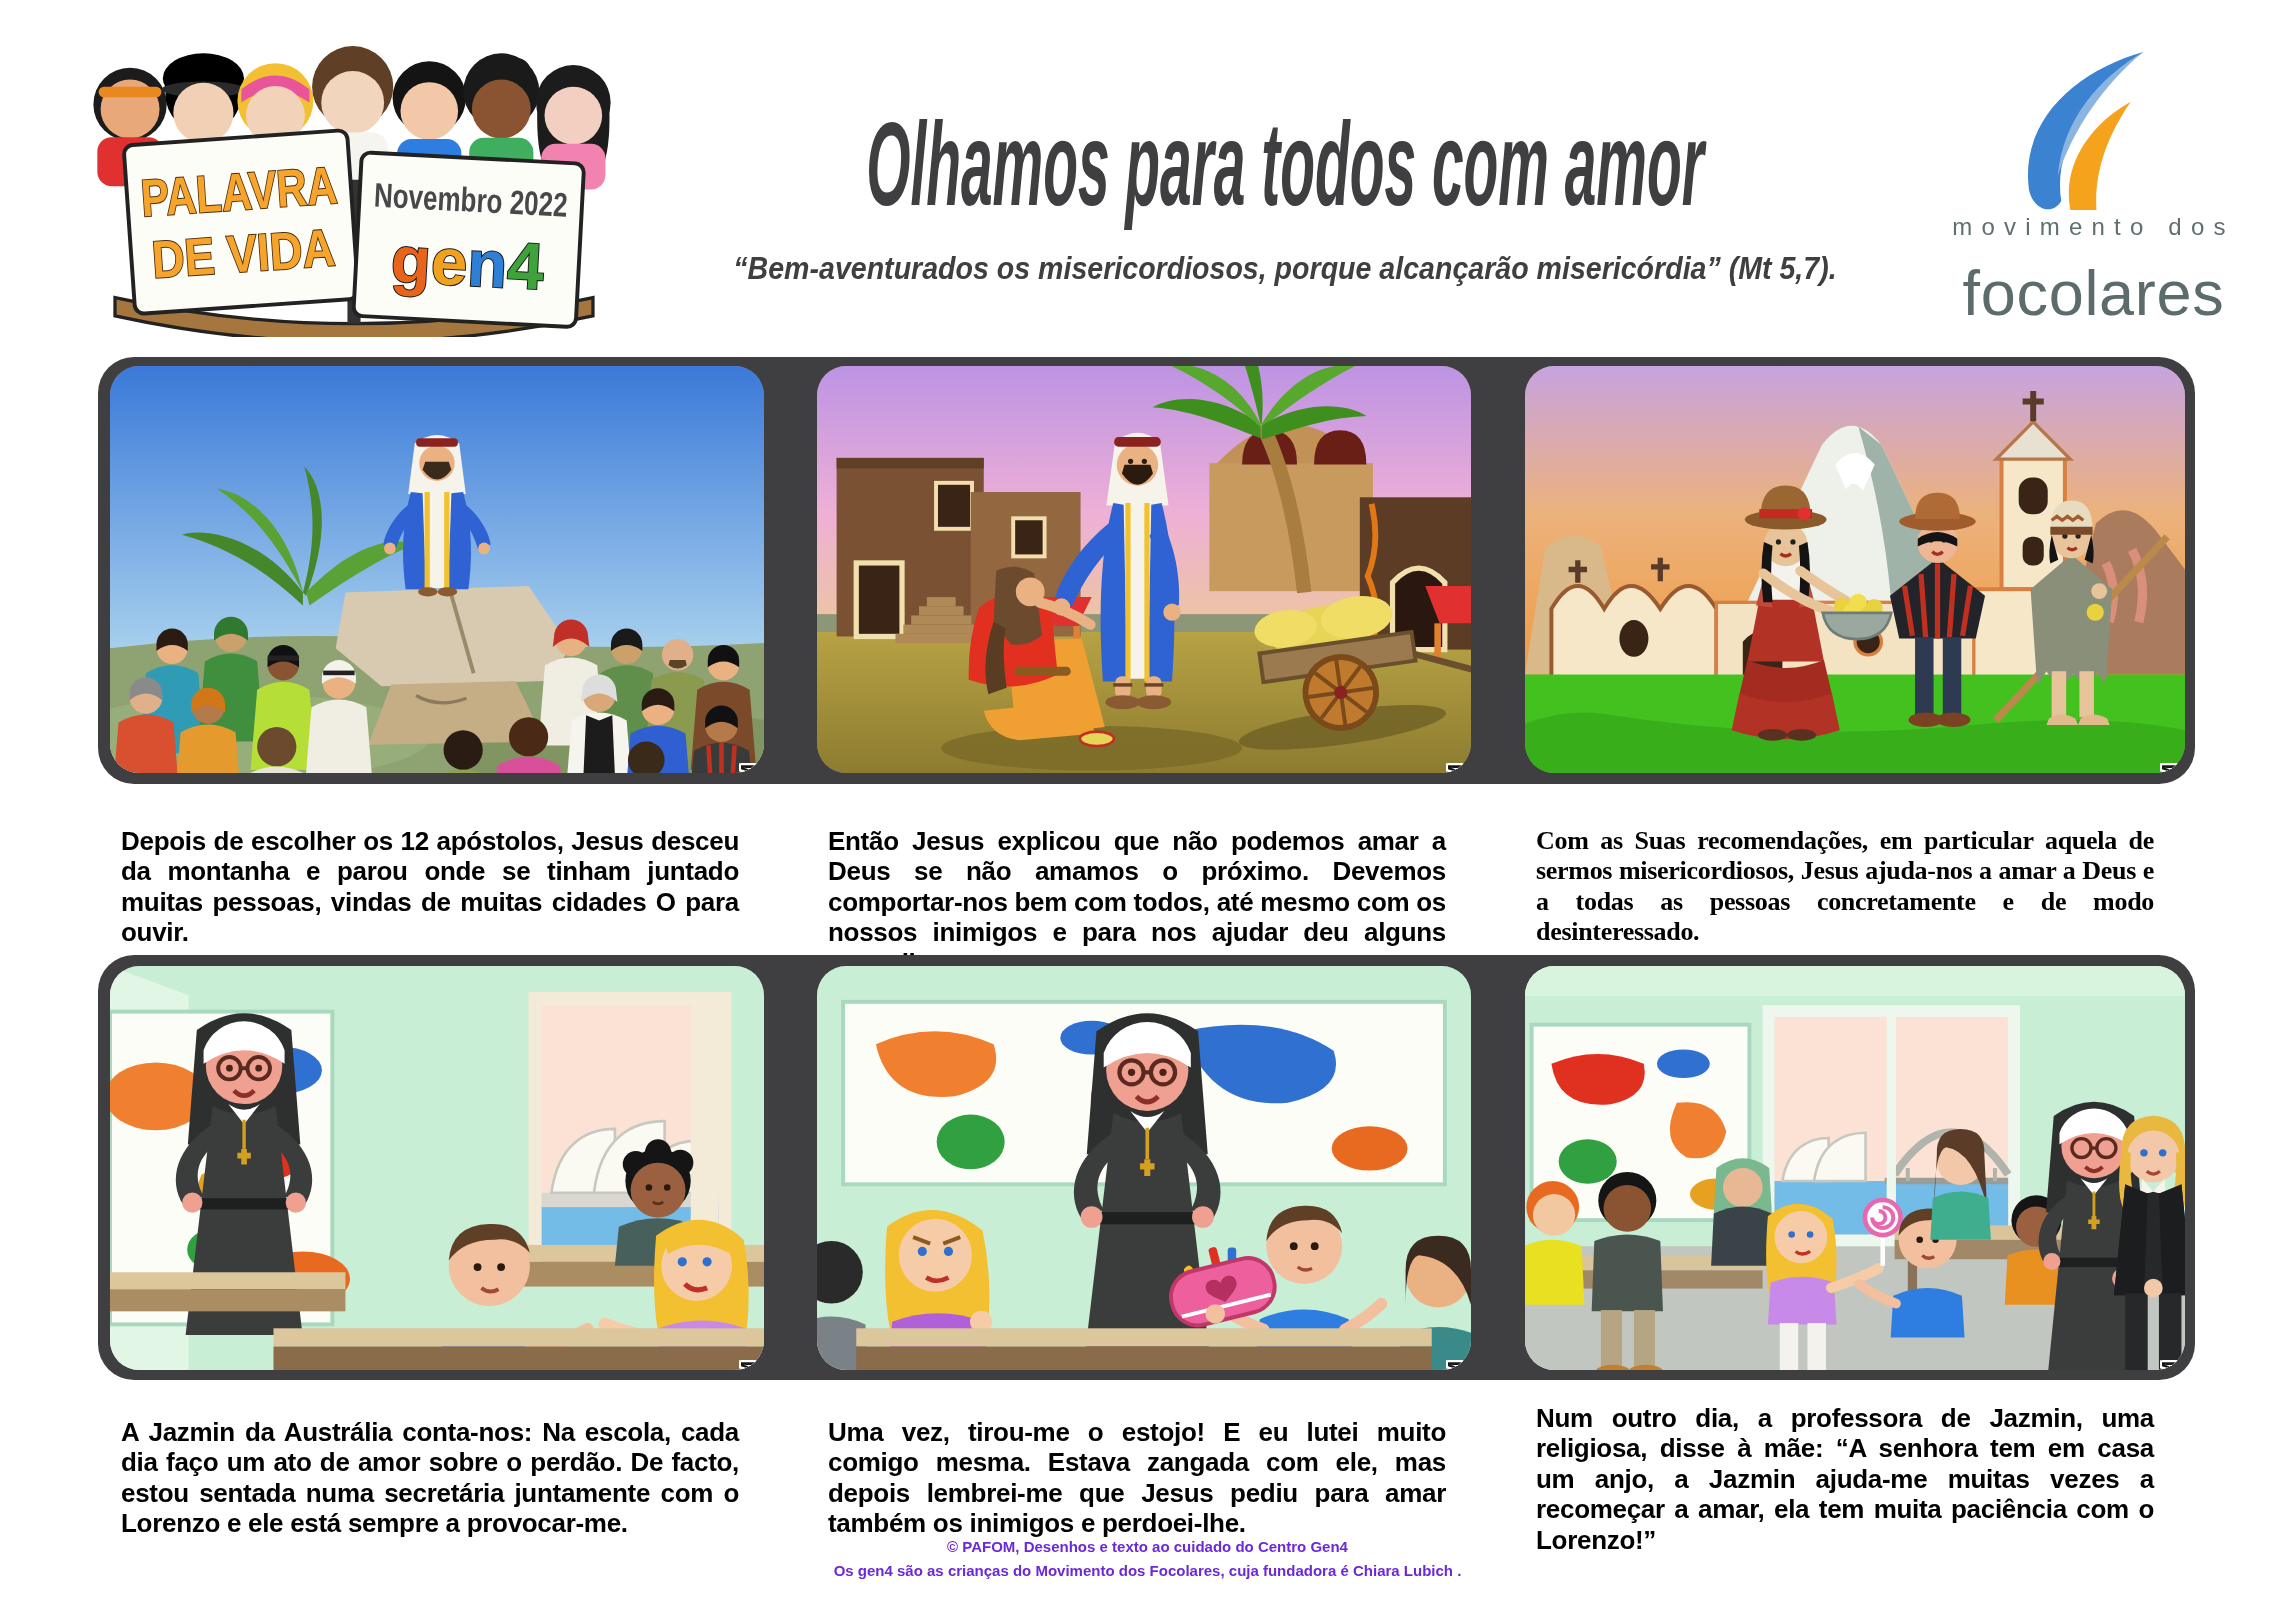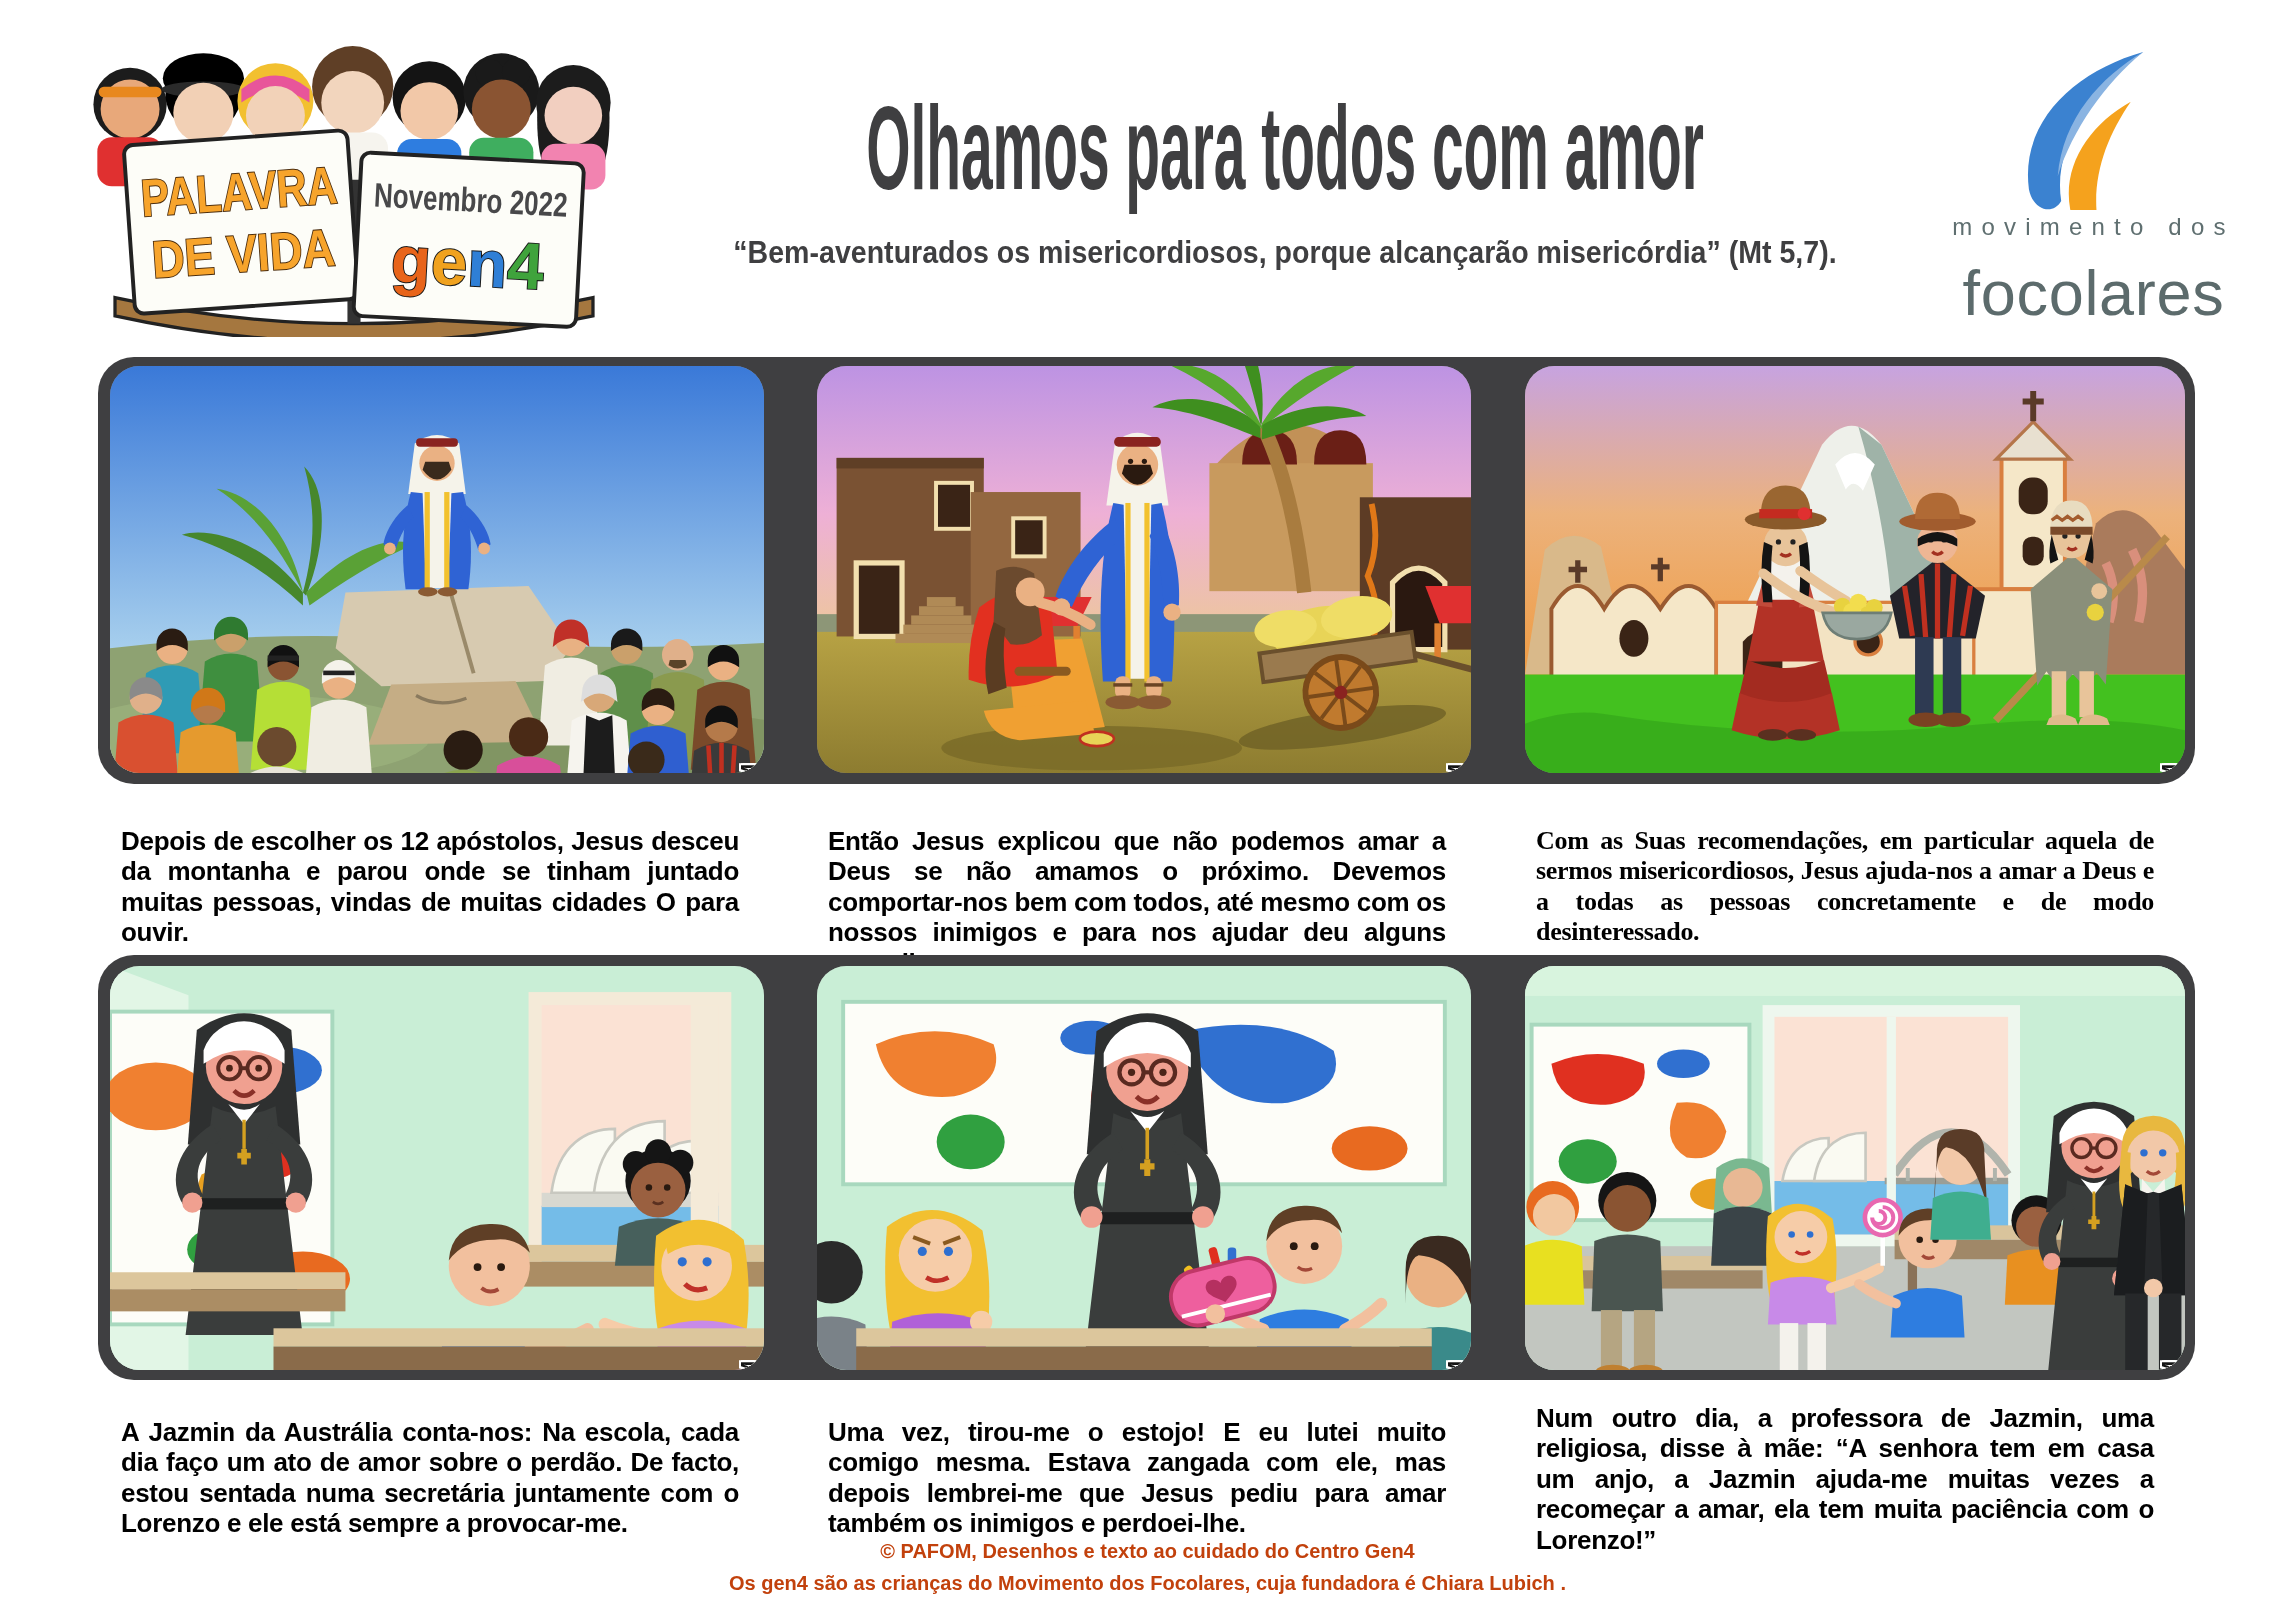--- a/index.html
+++ b/index.html
@@ -1,21 +1,21 @@
 <!DOCTYPE html>
 <html lang="pt" style="font-size:10.5px"><head>
 <meta charset="utf-8">
 <style>
   html,body{margin:0;padding:0;background:#ffffff;}
   #page{position:relative;width:2295px;height:1623px;background:#ffffff;overflow:hidden;
         font-family:"Liberation Sans",sans-serif;}
 
   
   #masthead{position:absolute;left:79px;top:16.4px;width:550px;height:321px;}
-  #headline{position:absolute;left:732px;top:88px;width:1106px;height:209px;}
+  #headline{position:absolute;left:732px;top:104px;width:1106px;height:209px;font-style:italic;}
   #orglogo{position:absolute;left:1930px;top:46px;width:327px;height:275px;text-align:center;}
   #orglogo .l1{font-size:24px;color:#5f6f70;letter-spacing:9.2px;margin-top:1.3px;white-space:nowrap;}
   #orglogo .l2{font-size:63px;color:#5c6b6c;letter-spacing:0.7px;margin-top:16px;white-space:nowrap;}
 
   
   .band{position:absolute;left:98px;width:2097px;background:#3f3f41;border-radius:36px;}
   #band1{top:357px;height:427px;}
   #band2{top:955px;height:425px;}
   .panel{position:absolute;border-radius:29.4px;overflow:hidden;background:#888;}
   .panel svg{display:block;width:100%;height:100%;}
@@ -24,21 +24,21 @@
           font-weight:bold;font-size:21.6px;letter-spacing:0.7px;color:#151515;
           text-shadow:-2px -2px 0 #fff,2px -2px 0 #fff,-2px 2px 0 #fff,2px 2px 0 #fff,
                       -2px 0 0 #fff,2px 0 0 #fff,0 -2px 0 #fff,0 2px 0 #fff;}
 
   
   .caption{position:absolute;width:618px;font-weight:bold;font-size:26px;line-height:1.17;
            color:#000000;text-align:justify;letter-spacing:-0.3px;}
 
   
   #footer{position:absolute;left:0;top:1535px;width:2295px;text-align:center;
-          font-weight:bold;font-size:20px;color:#c2410c;line-height:1.6;}
+          font-weight:bold;font-size:15px;color:#6d28d9;line-height:1.6;}
 </style>
 </head>
 <body>
 
 <div id="page">
 
   <div id="masthead">
     <svg viewBox="0 0 840 490">
 
       <g>

